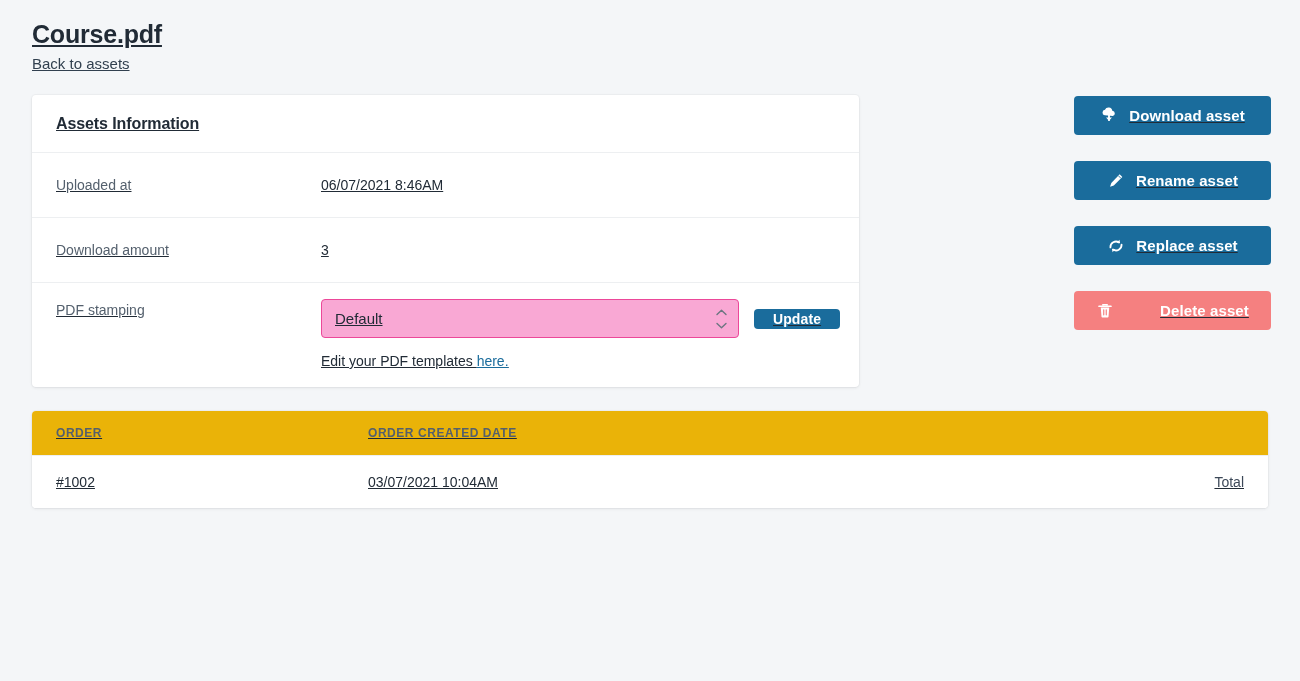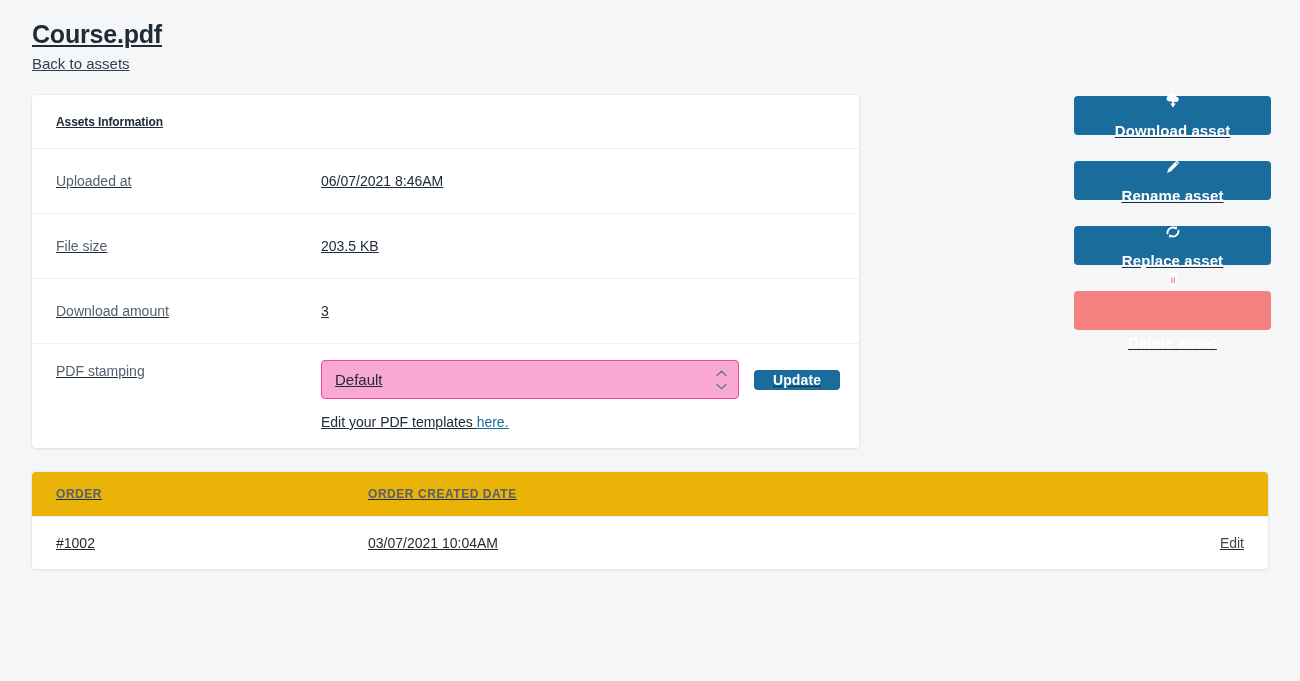--- a/index.html
+++ b/index.html
@@ -57,21 +57,21 @@
     background: #ffffff;
     border-radius: 4px;
     box-shadow: 0 0 0 1px rgba(63,63,68,0.03), 0 1px 3px rgba(63,63,68,0.10);
     overflow: hidden;
   }
   .card-header {
     padding: 20px 24px 19px 24px;
     border-bottom: 1px solid #edeff1;
   }
   .card-header-title {
-    font-size: 12px;
+    font-size: 16px;
     font-weight: bold;
     color: #212b36;
     letter-spacing: -0.1px;
   }
 
   .info-row {
     display: flex;
     align-items: flex-start;
     padding: 21px 24px 22px 24px;
     border-bottom: 1px solid #edeff1;
@@ -176,21 +176,20 @@
     align-items: center;
     justify-content: center;
     gap: 11px;
     font-size: 15px;
     font-weight: bold;
     color: #fff;
     border: none;
     cursor: pointer;
     letter-spacing: 0.1px;
     font-family: "Liberation Sans", sans-serif;
-    flex-direction: column;
   }
   .action-btn.danger { background: #f58080; margin-bottom: 0; gap: 46px; }
   .action-btn .ico {
     display: inline-flex;
     align-items: center;
     justify-content: center;
     width: 18px;
     height: 18px;
     flex: 0 0 18px;
   }
@@ -257,24 +256,20 @@
 
         <div class="card-header">
           <div class="card-header-title">Assets Information</div>
         </div>
 
         <div class="info-row">
           <div class="info-label">Uploaded at</div>
           <div class="info-value">06/07/2021 8:46AM</div>
         </div>
 
-        <div class="info-row">
-          <div class="info-label">File size</div>
-          <div class="info-value">203.5 KB</div>
-        </div>
 
         <div class="info-row">
           <div class="info-label">Download amount</div>
           <div class="info-value">3</div>
         </div>
 
         <div class="info-row row-stamping">
           <div class="info-label">PDF stamping</div>
           <div class="stamp-block">
             <div class="stamp-controls">
@@ -354,18 +349,18 @@
   <div class="table-card">
     <div class="t-head">
       <div class="th c-order">ORDER</div>
       <div class="th c-date">ORDER CREATED DATE</div>
       <div class="th c-action"></div>
     </div>
     <div class="t-row">
       <div class="td c-order">#1002</div>
       <div class="td c-date">03/07/2021 10:04AM</div>
       <div class="c-action">
-        <span class="view-link">Edit</span>
+        <span class="view-link">Total</span>
       </div>
     </div>
   </div>
 
 </div>
 
 </body></html>

